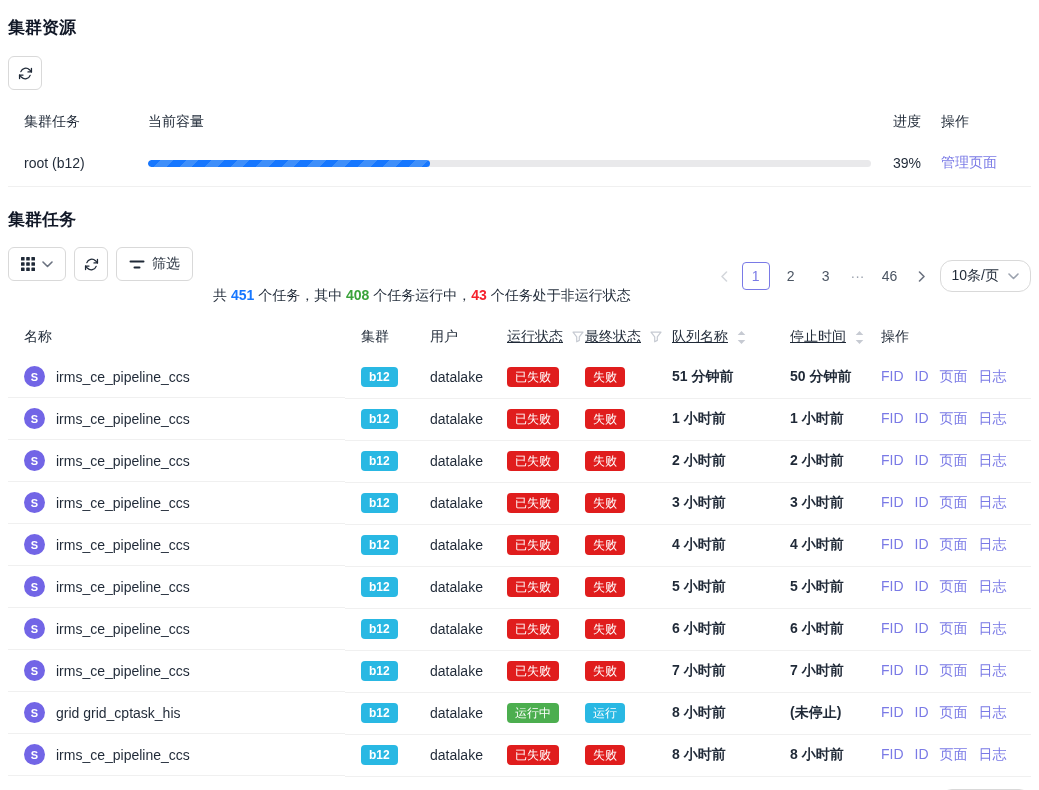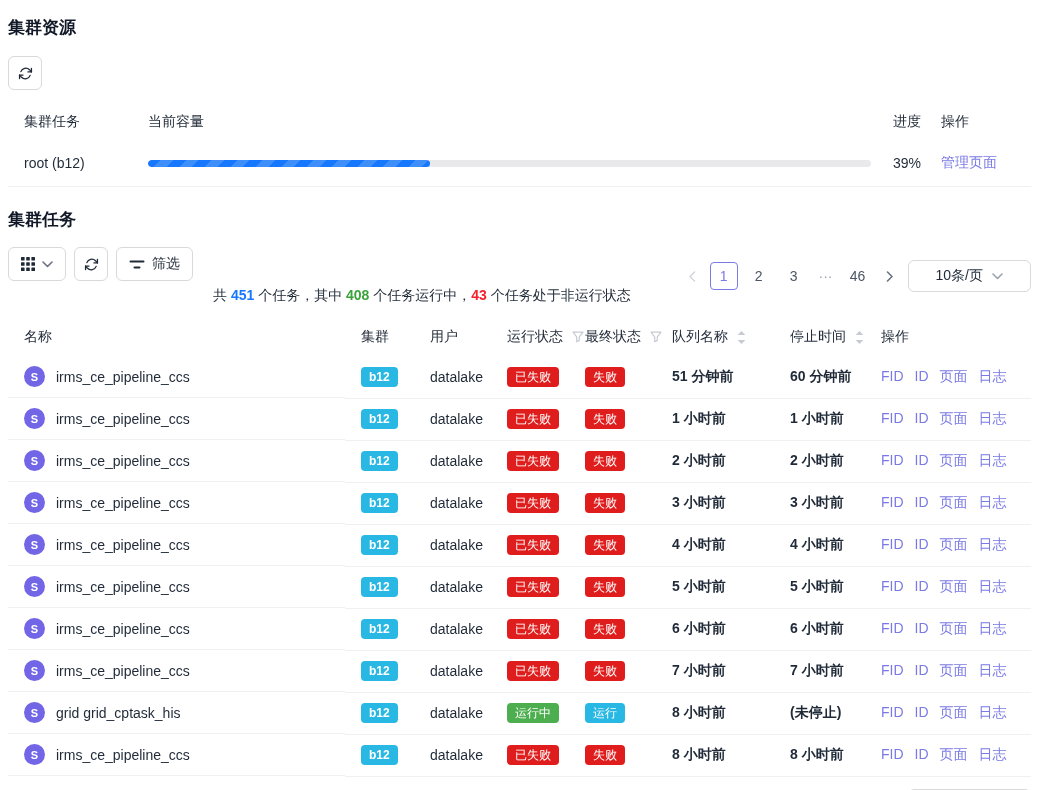--- a/index.html
+++ b/index.html
@@ -44,26 +44,26 @@
   .pagination { margin-left: auto; display: flex; align-items: center; gap: 7px; }
   .pg-btn { display: inline-flex; align-items: center; justify-content: center; width: 22px; height: 28px; color: #6b7280; cursor: pointer; }
   .pg-btn.disabled { color: #d4d7dc; }
   .pg-num {
     min-width: 28px; height: 28px; line-height: 26px; text-align: center;
     border: 1px solid transparent; border-radius: 4px; color: #4b5563; cursor: pointer; padding: 0 4px;
   }
   .pg-num.active { border-color: var(--link); color: var(--link); }
   .pg-ellipsis { color: #9ca3af; min-width: 22px; text-align: center; cursor: pointer; }
   .pg-size {
-    display: inline-flex; align-items: center; gap: 9px; height: 32px; padding: 0 27px;
-    border: 1px solid #d9d9d9; border-radius: 6px; cursor: pointer; color: #1f2937;
+    display: inline-flex; align-items: center; gap: 9px; height: 32px; padding: 0 11px;
+    border: 1px solid #d9d9d9; border-radius: 12px; cursor: pointer; color: #1f2937;
   }
 
   .task-table { margin-top: 13px; }
-  .th-inner { display: inline-flex; align-items: center; gap: 9px; }
+  .th-inner { display: inline-flex; align-items: center; gap: 9px; text-decoration: underline; }
   .th-icon { color: #c6cad2; display: inline-flex; cursor: pointer; }
 
   .avatar {
     display: inline-flex; align-items: center; justify-content: center;
     width: 21px; height: 21px; border-radius: 50%; background: var(--avatar_bg);
     color: #fff; font-size: 11px; font-weight: 600; margin-right: 11px; vertical-align: middle; flex: none;
   }
   .td-name { display: flex; align-items: center; border-bottom: 1px solid #f0f0f0; }
   .badge {
     display: inline-block; padding: 2px 8px; border-radius: 4px;
@@ -297,21 +297,21 @@
         <tr>
           <td class="td-name">
             <span class="avatar">S</span>
             <span>irms_ce_pipeline_ccs</span>
           </td>
           <td><span class="badge badge_cyan badge-cluster">b12</span></td>
           <td>datalake</td>
           <td><span class="badge badge_red">已失败</span></td>
           <td><span class="badge badge_red">失败</span></td>
           <td class="t-time">51 分钟前</td>
-          <td class="t-time">60 分钟前</td>
+          <td class="t-time">50 分钟前</td>
           <td class="td-actions"><a class="link">FID</a><a class="link">ID</a><a class="link">页面</a><a class="link">日志</a></td>
         </tr>
         <tr>
           <td class="td-name">
             <span class="avatar">S</span>
             <span>irms_ce_pipeline_ccs</span>
           </td>
           <td><span class="badge badge_cyan badge-cluster">b12</span></td>
           <td>datalake</td>
           <td><span class="badge badge_red">已失败</span></td>

